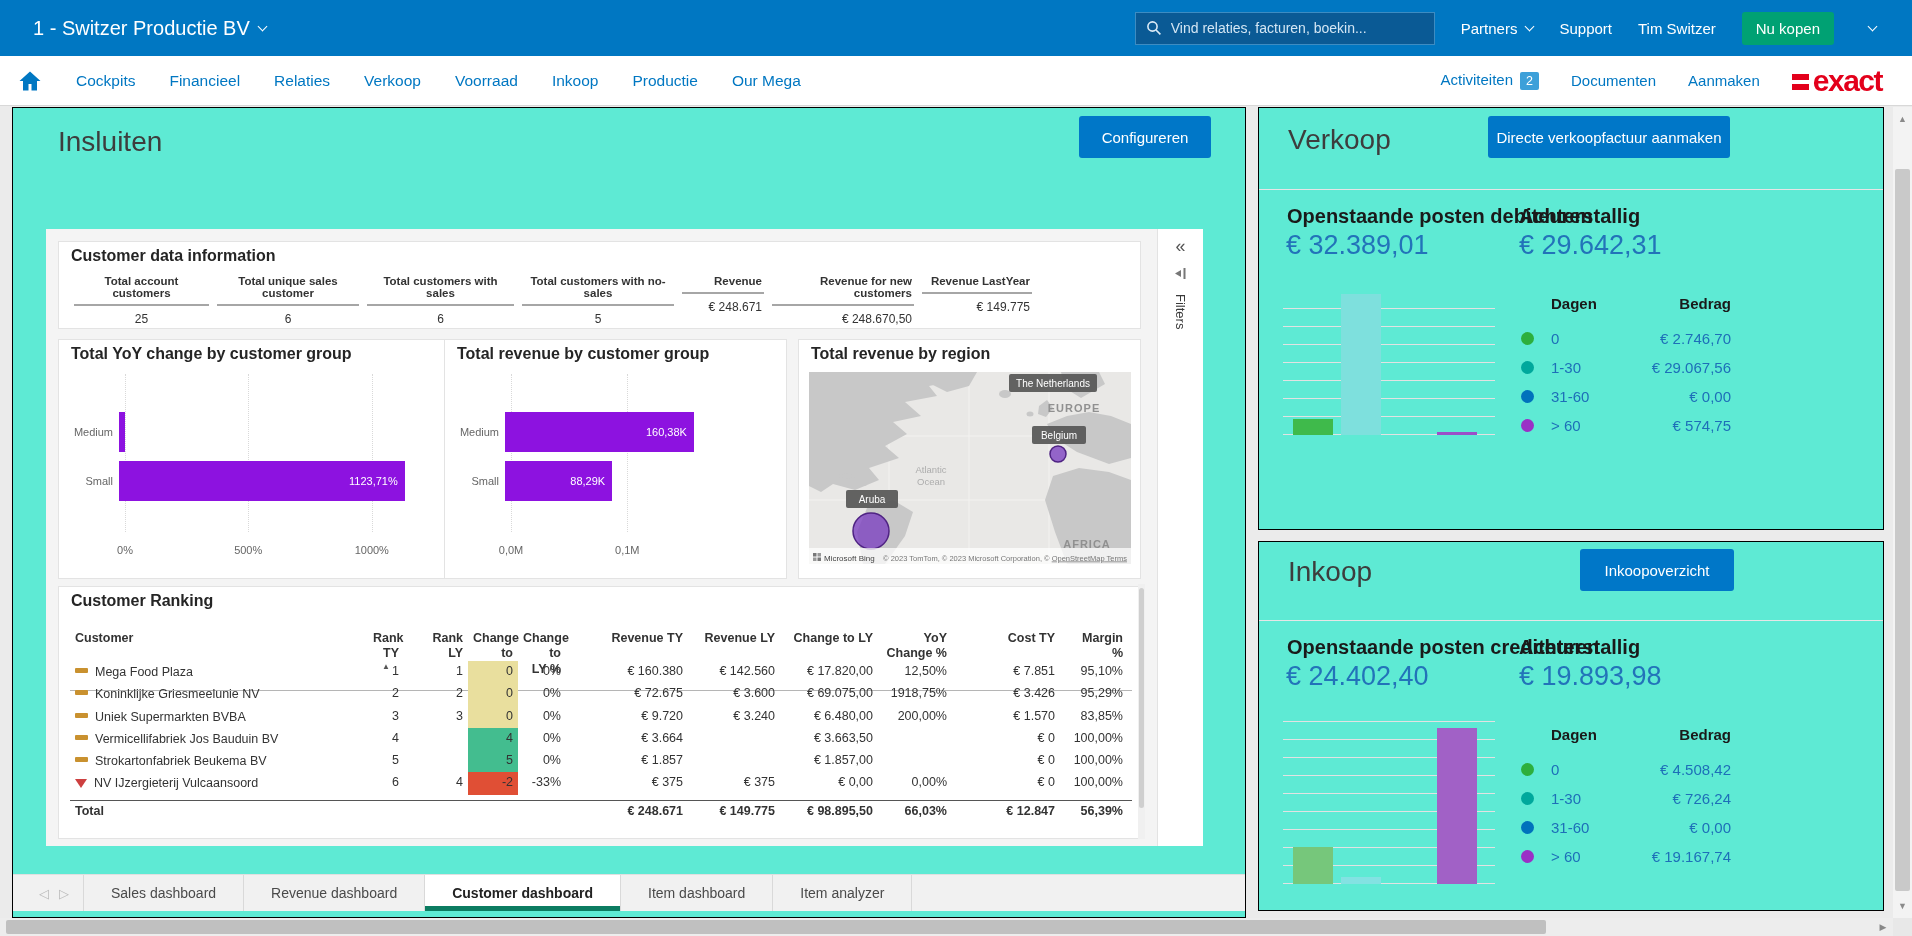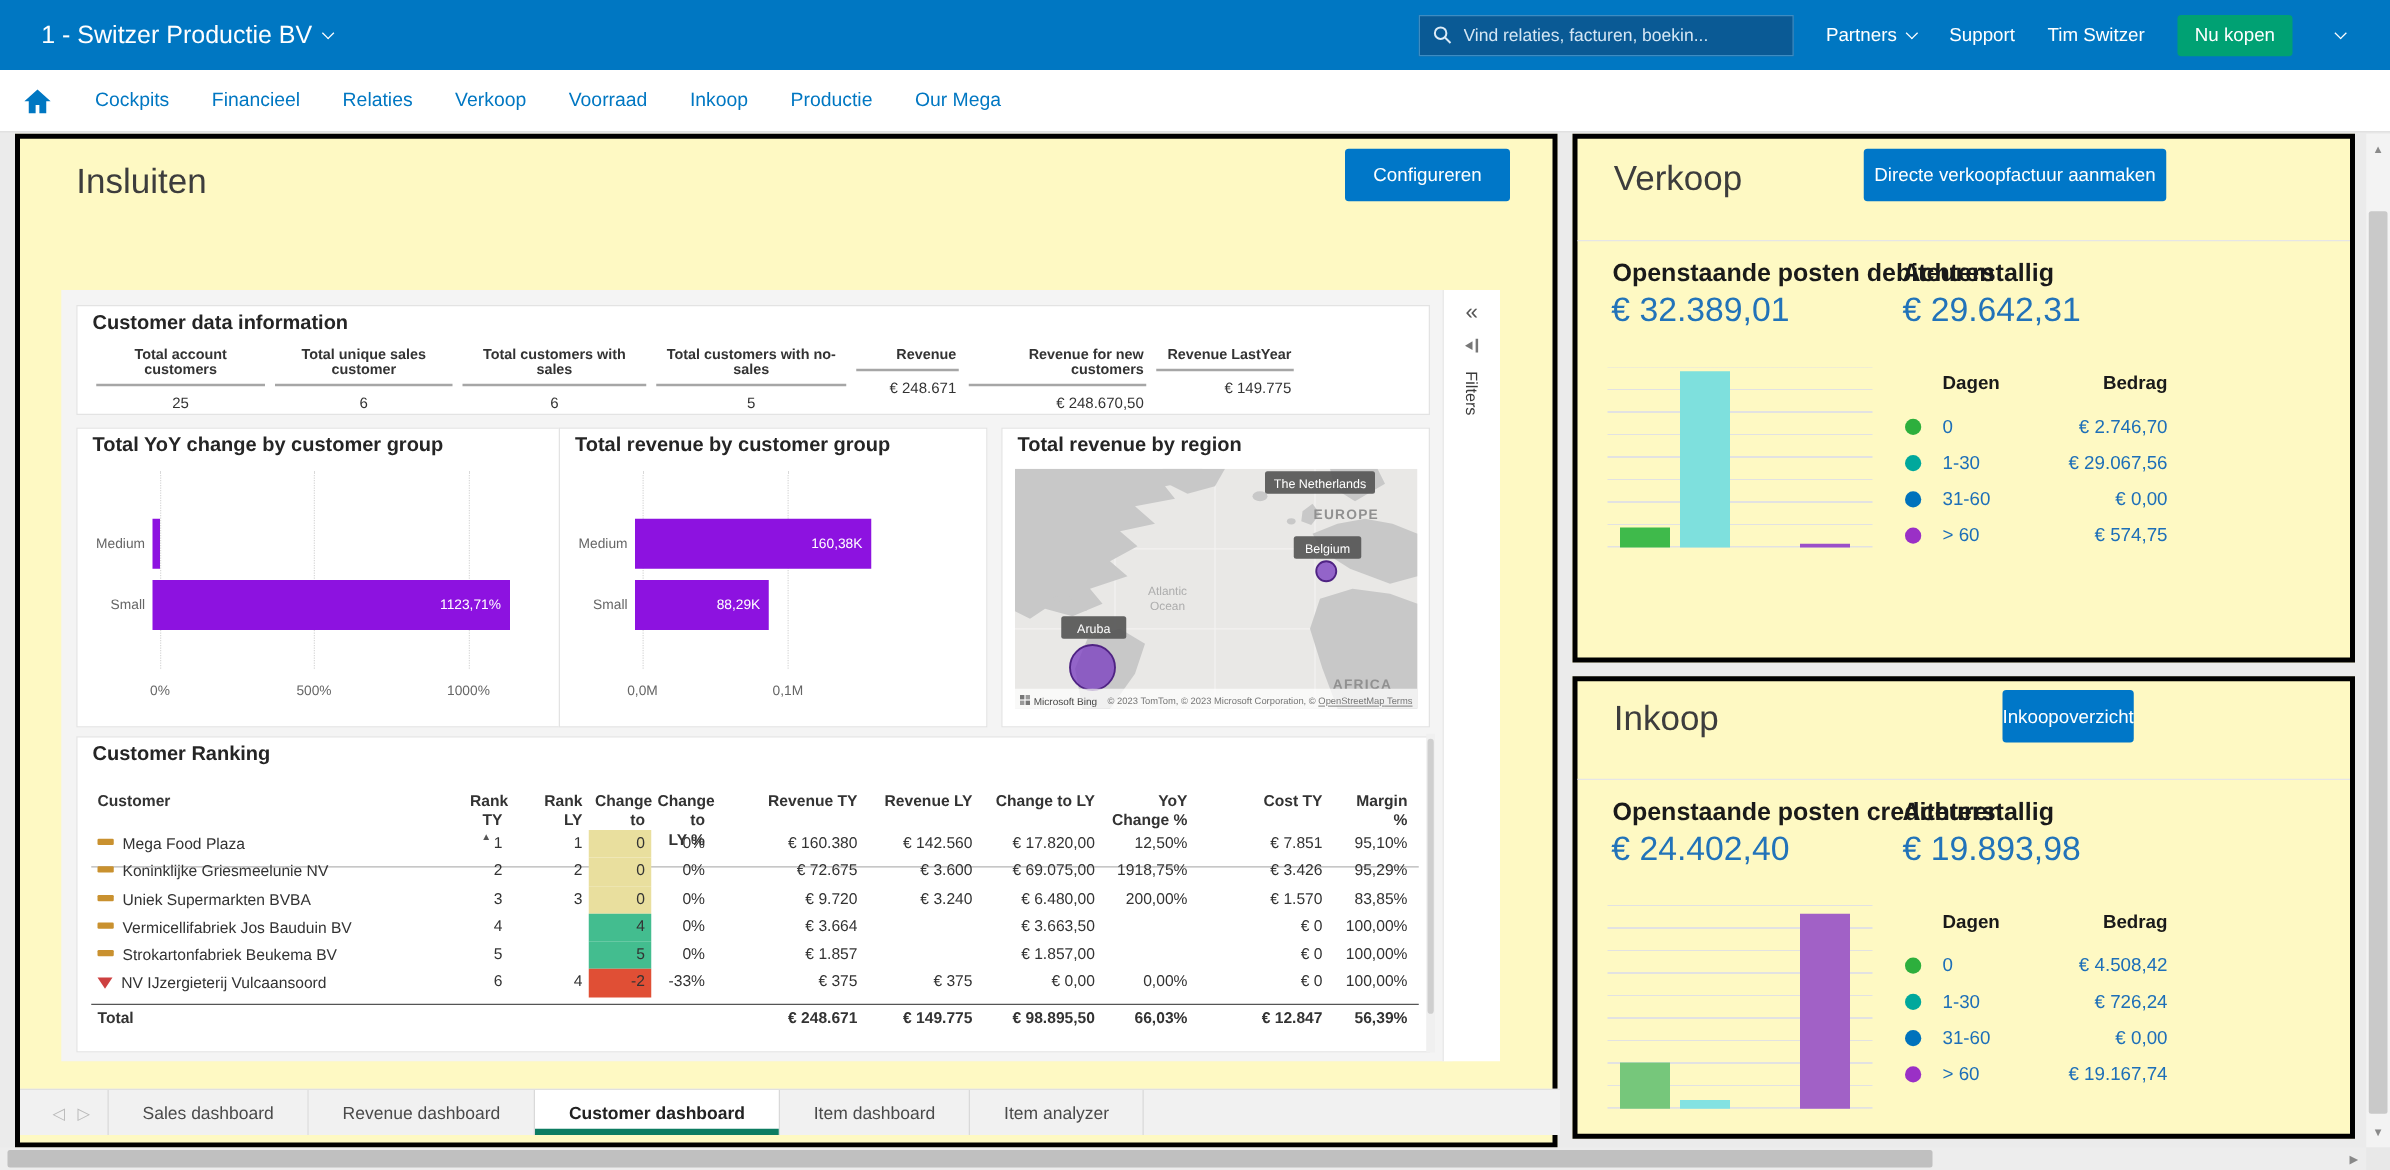--- a/index.html
+++ b/index.html
@@ -31,21 +31,21 @@
   .nav-right { margin-left:auto; display:flex; align-items:center; gap:32px; margin-right:30px; }
   .nav-right .navlink { font-size:15px; }
   .badge { display:inline-block; background:#3da0d9; color:#fff; font-size:12.5px; padding:2px 6px;
     border-radius:2px; margin-left:7px; }
   .logo { display:flex; align-items:center; cursor:default; }
   .logo-bars { display:flex; flex-direction:column; gap:4px; margin-right:4px; margin-top:3px; }
   .logo-bars i { display:block; width:17px; height:6px; background:#e3001b; }
   .logo-text { color:#e3001b; font-size:30px; font-weight:bold; letter-spacing:-1.5px; line-height:1; }
 
   
-  .card { position:absolute; background:#fef9c3; border:4px solid #000000;text-decoration:underline; }
+  .card { position:absolute; background:#5eead4; border:1px solid #000000;text-decoration:underline; }
   .big-title { font-size:28px; color:#3d3d3d; font-weight:400; }
   .blue-btn { position:absolute; background:#0077c8; color:#fff; font-size:15px; border:none;
     border-radius:3px; cursor:pointer; display:flex; align-items:center; justify-content:center;
     font-family:"Liberation Sans",sans-serif; }
 
   
   .canvas { position:absolute; left:33px; top:121px; width:1113px; height:617px; background:#f4f4f4; }
   .tile { position:absolute; background:#fff; border:1px solid #e3e3e3; }
   .tile-title { position:absolute; left:12px; top:5px; font-size:16px; font-weight:bold; color:#252525; }
 
@@ -175,20 +175,34 @@
 
     <a class="navlink">Cockpits</a>
         <a class="navlink">Financieel</a>
         <a class="navlink">Relaties</a>
         <a class="navlink">Verkoop</a>
         <a class="navlink">Voorraad</a>
         <a class="navlink">Inkoop</a>
         <a class="navlink">Productie</a>
         <a class="navlink">Our Mega</a>
       </div>
+    <div class="nav-right">
+      <span class="navlink">
+        <span>Activiteiten</span><span class="badge">2</span>
+      </span>
+      <span class="navlink">Documenten</span>
+      <span class="navlink">Aanmaken</span>
+      <span class="logo">
+        <span class="logo-bars">
+            <i></i>
+            <i></i>
+          </span>
+        <span class="logo-text">exact</span>
+      </span>
+    </div>
   </nav>
 
   <section class="card" style="left:12px; top:107px; width:1234px; height:811px;">
     <div class="big-title" style="position:absolute; left:45px; top:18px;">Insluiten</div>
     <button class="blue-btn" style="right:34px; top:8px; width:132px; height:42px;">Configureren</button>
 
     <div class="canvas">
 
       <div class="tile" style="left:12px; top:12px; width:1083px; height:88px;">
         <div class="tile-title">Customer data information</div>
@@ -627,21 +641,21 @@
             <span class="dot" style="background: rgb(154, 48, 198);"></span>
             <span class="bucket">&gt; 60</span>
             <span class="amt">€ 574,75</span>
           </div>
         </div>
     </div>
   </section>
 
   <section class="card" style="left:1258px; top:541px; width:626px; height:370px;">
     <div class="panel-title" style="left:29px; top:14px;">Inkoop</div>
-    <button class="blue-btn" style="left:340px; top:7px; width:105px; height:42px;">Inkoopoverzicht</button>
+    <button class="blue-btn" style="left:321px; top:7px; width:154px; height:42px;">Inkoopoverzicht</button>
     <div class="divider" style="top:78px;"></div>
 
     <div class="kpi-label" style="left:28px; top:94px;">Openstaande posten crediteuren</div>
     <div class="kpi-amount" style="left:27px; top:119px;">€ 24.402,40</div>
     <div class="kpi-label" style="left:260px; top:94px;">Achterstallig</div>
     <div class="kpi-amount" style="left:260px; top:119px;">€ 19.893,98</div>
 
     <div class="vchart" style="left:24px; top:179px; width:212px; height:163px;">
 
     <div class="vbar" style="height: 23%; background: rgb(118, 199, 123);"></div>

